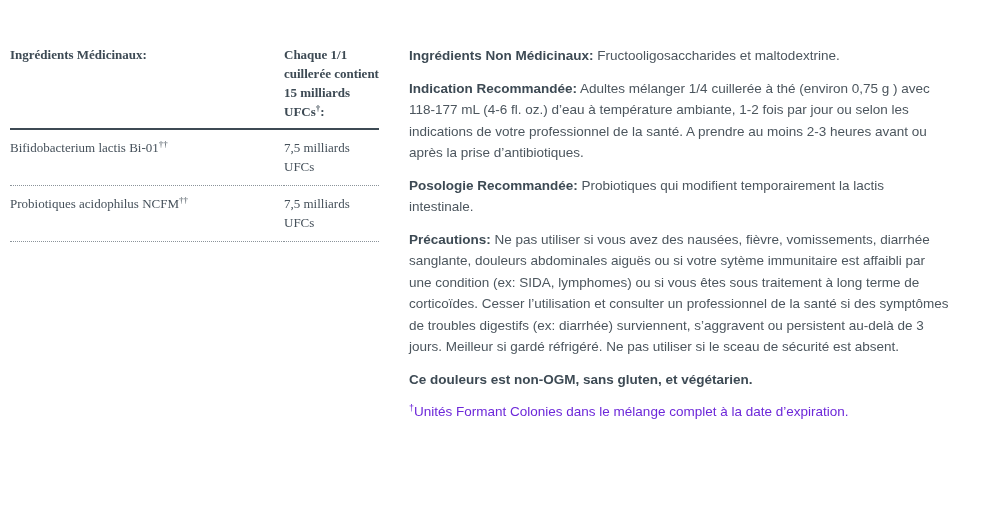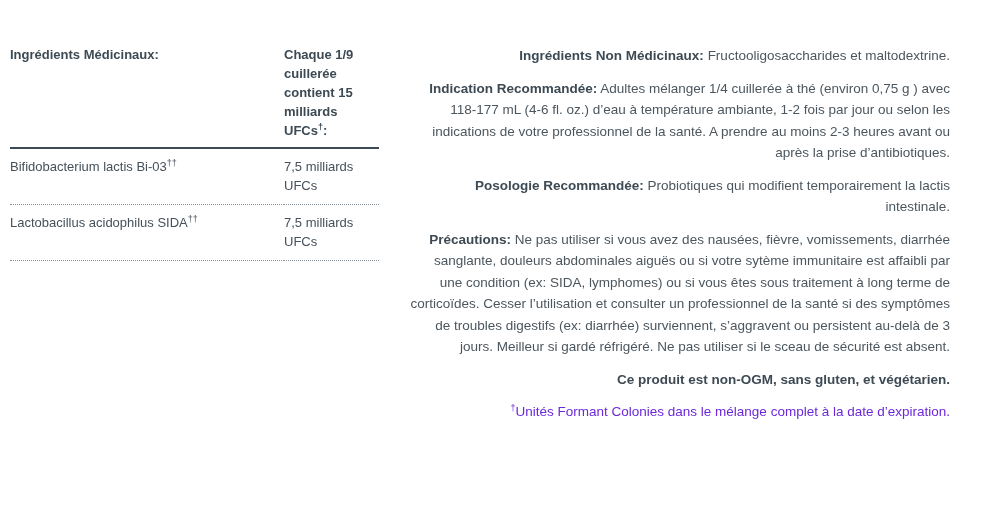--- a/index.html
+++ b/index.html
@@ -29,21 +29,21 @@
   
   .ing-table {
     width: 369px;
     border-collapse: collapse;
     table-layout: fixed;
     color: #45505a;
     font-size: 13px;
     line-height: 19px;
     flex: 0 0 369px;
   }
-  .ing-table th, .ing-table td { text-align: left; vertical-align: top; font-weight: 400; }
+  .ing-table th, .ing-table td { text-align: left; vertical-align: top; font-weight: 400; font-family: Liberation Serif, serif; }
   .ing-table col.c1 { width: 274px; }
   .ing-table col.c2 { width: 95px; }
   .ing-table thead th {
     font-weight: 700;
     color: #3d4a54;
     padding: 0 0 7px 0;
     border-bottom: 2px solid #3d4a54;
   }
   .ing-table tbody td {
     padding: 8px 0 9px 0;
@@ -56,21 +56,20 @@
     vertical-align: super;
   }
 
   
   .info-col {
     margin-left: 30px;
     width: 541px;
     color: #4c565e;
     font-size: 13.5px;
     line-height: 21.5px;
-    text-align: right;
   }
   .info-col p { margin: 0 0 11px 0; }
   .info-col strong, .claim { font-weight: 700; color: #3d4a54; }
   .footnote { color: #6d28d9; }
 </style>
 </head>
 <body>
 
 <div class="page">
 
@@ -80,49 +79,49 @@
     <table class="ing-table">
       <colgroup>
           <col class="c1">
           <col class="c2">
         </colgroup>
       <thead>
         <tr>
           <th>
             <span>Ingrédients Médicinaux:</span>
           </th>
-          <th><span>Chaque 1/9 cuillerée contient 15 milliards UFCs</span><sup>†</sup><span>:</span></th>
+          <th><span>Chaque 1/1 cuillerée contient 15 milliards UFCs</span><sup>†</sup><span>:</span></th>
         </tr>
       </thead>
       <tbody>
         <tr>
           <td>
-            <span class="ingredient-name"><span>Bifidobacterium lactis Bi-03</span><sup>††</sup></span>
+            <span class="ingredient-name"><span>Bifidobacterium lactis Bi-01</span><sup>††</sup></span>
           </td>
           <td>7,5 milliards UFCs</td>
         </tr>
         <tr>
           <td>
-            <span class="ingredient-name"><span>Lactobacillus acidophilus SIDA</span><sup>††</sup></span>
+            <span class="ingredient-name"><span>Probiotiques acidophilus NCFM</span><sup>††</sup></span>
           </td>
           <td>7,5 milliards UFCs</td>
         </tr>
       </tbody>
     </table>
 
     <div class="info-col">
 
       <p><strong>Ingrédients Non Médicinaux:</strong><span> Fructooligosaccharides et maltodextrine.</span></p>
 
       <p><strong>Indication Recommandée:</strong><span> Adultes mélanger 1/4 cuillerée à thé (environ 0,75 g ) avec 118-177 mL (4-6 fl. oz.) d’eau à température ambiante, 1-2 fois par jour ou selon les indications de votre professionnel de la santé. A prendre au moins 2-3 heures avant ou après la prise d’antibiotiques.</span></p>
 
       <p><strong>Posologie Recommandée:</strong><span> Probiotiques qui modifient temporairement la lactis intestinale.</span></p>
 
       <p><strong>Précautions:</strong><span> Ne pas utiliser si vous avez des nausées, fièvre, vomissements, diarrhée sanglante, douleurs abdominales aiguës ou si votre sytème immunitaire est affaibli par une condition (ex: SIDA, lymphomes) ou si vous êtes sous traitement à long terme de corticoïdes. Cesser l’utilisation et consulter un professionnel de la santé si des symptômes de troubles digestifs (ex: diarrhée) surviennent, s’aggravent ou persistent au-delà de 3 jours. Meilleur si gardé réfrigéré. Ne pas utiliser si le sceau de sécurité est absent.</span></p>
 
-      <p><strong class="claim">Ce produit est non-OGM, sans gluten, et végétarien.</strong></p>
+      <p><strong class="claim">Ce douleurs est non-OGM, sans gluten, et végétarien.</strong></p>
 
       <p class="footnote"><sup>†</sup><span>Unités Formant Colonies dans le mélange complet à la date d’expiration.</span></p>
 
 
     </div>
   </div>
 </div>
 
 </body></html>

